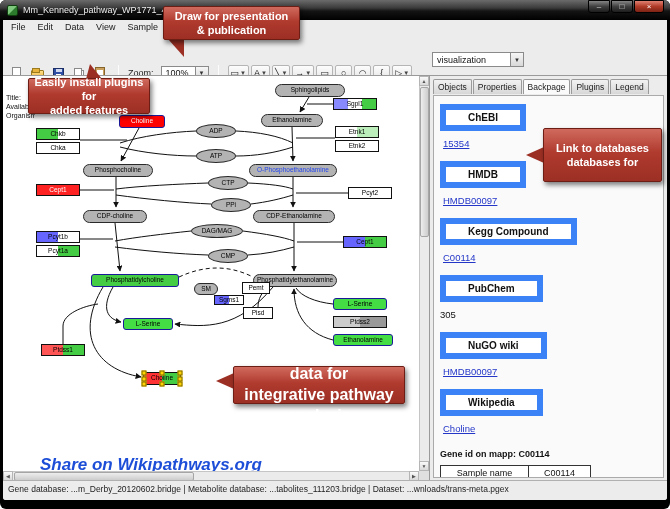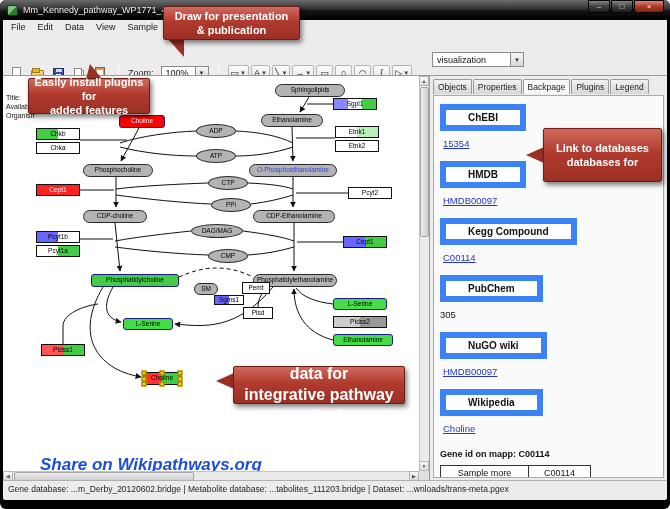--- a/index.html
+++ b/index.html
@@ -333,21 +333,21 @@
               <div class="section"><div class="section-header">HMDB</div><div class="section-link">HMDB00097</div></div>
               <div class="section"><div class="section-header">Kegg Compound</div><div class="section-link">C00114</div></div>
               <div class="section"><div class="section-header">PubChem</div><div class="section-value">305</div></div>
               <div class="section"><div class="section-header">NuGO wiki</div><div class="section-link">HMDB00097</div></div>
               <div class="section"><div class="section-header">Wikipedia</div><div class="section-link">Choline</div></div>
             </div>
           <div class="gene-id">Gene id on mapp: C00114</div>
           <table class="exp">
               <tbody id="exp-table">
                 <tr>
-                  <td>Sample more</td>
+                  <td>Sample name</td>
                   <td>C00114</td>
                 </tr>
                 <tr>
                   <td>log2FC</td>
                   <td>2.4</td>
                 </tr>
                 <tr>
                   <td>pvalue</td>
                   <td>7.80252E-4</td>
                 </tr>

